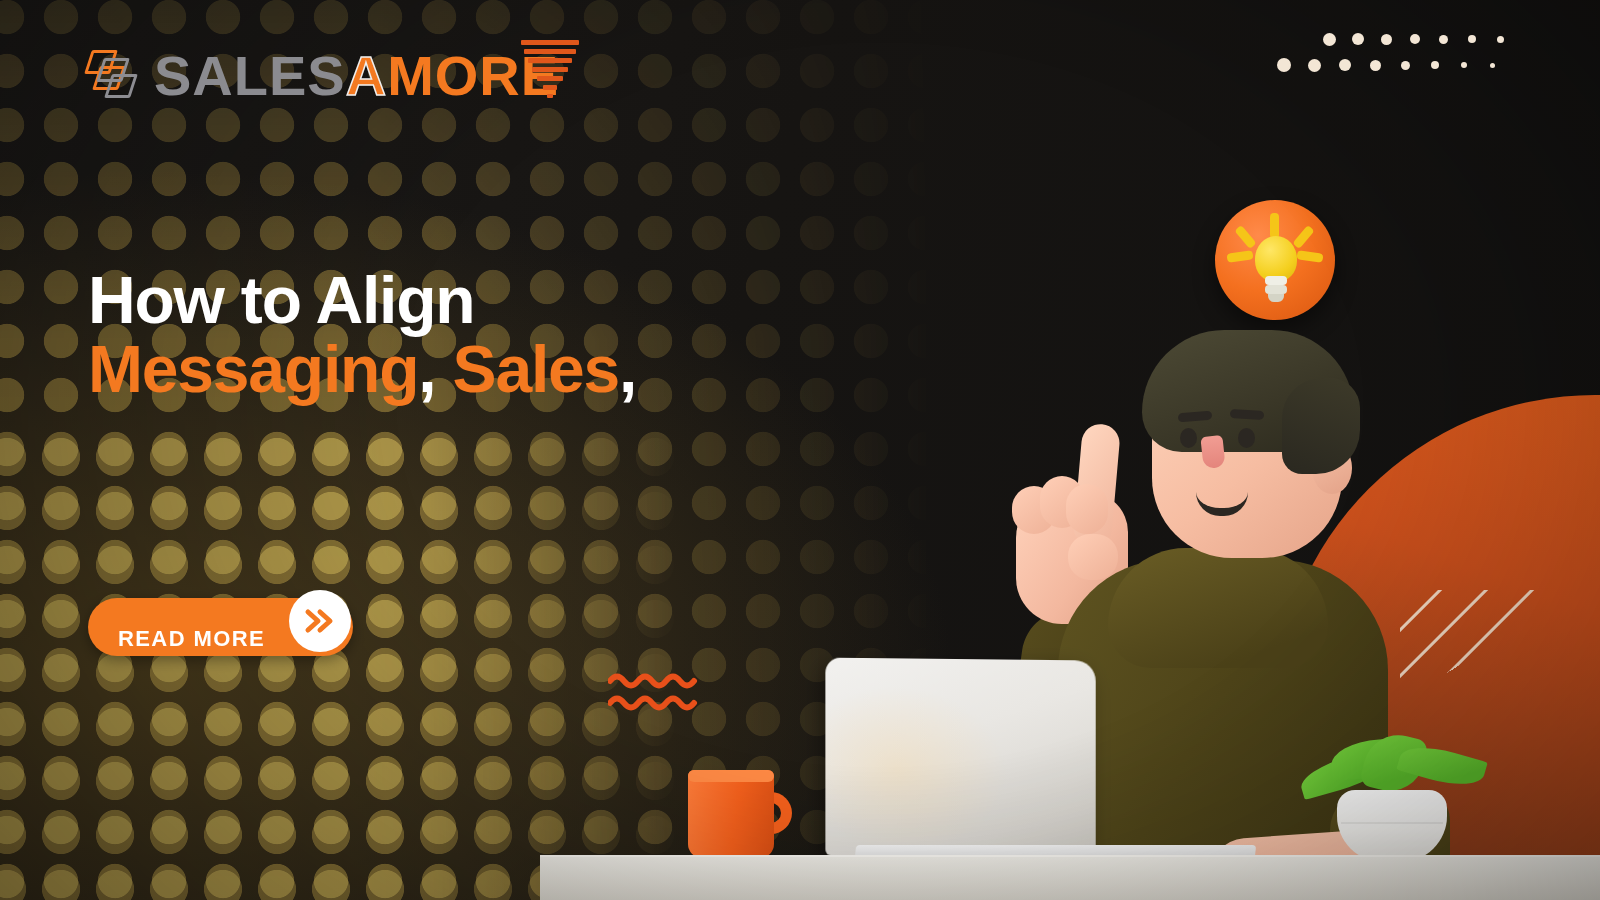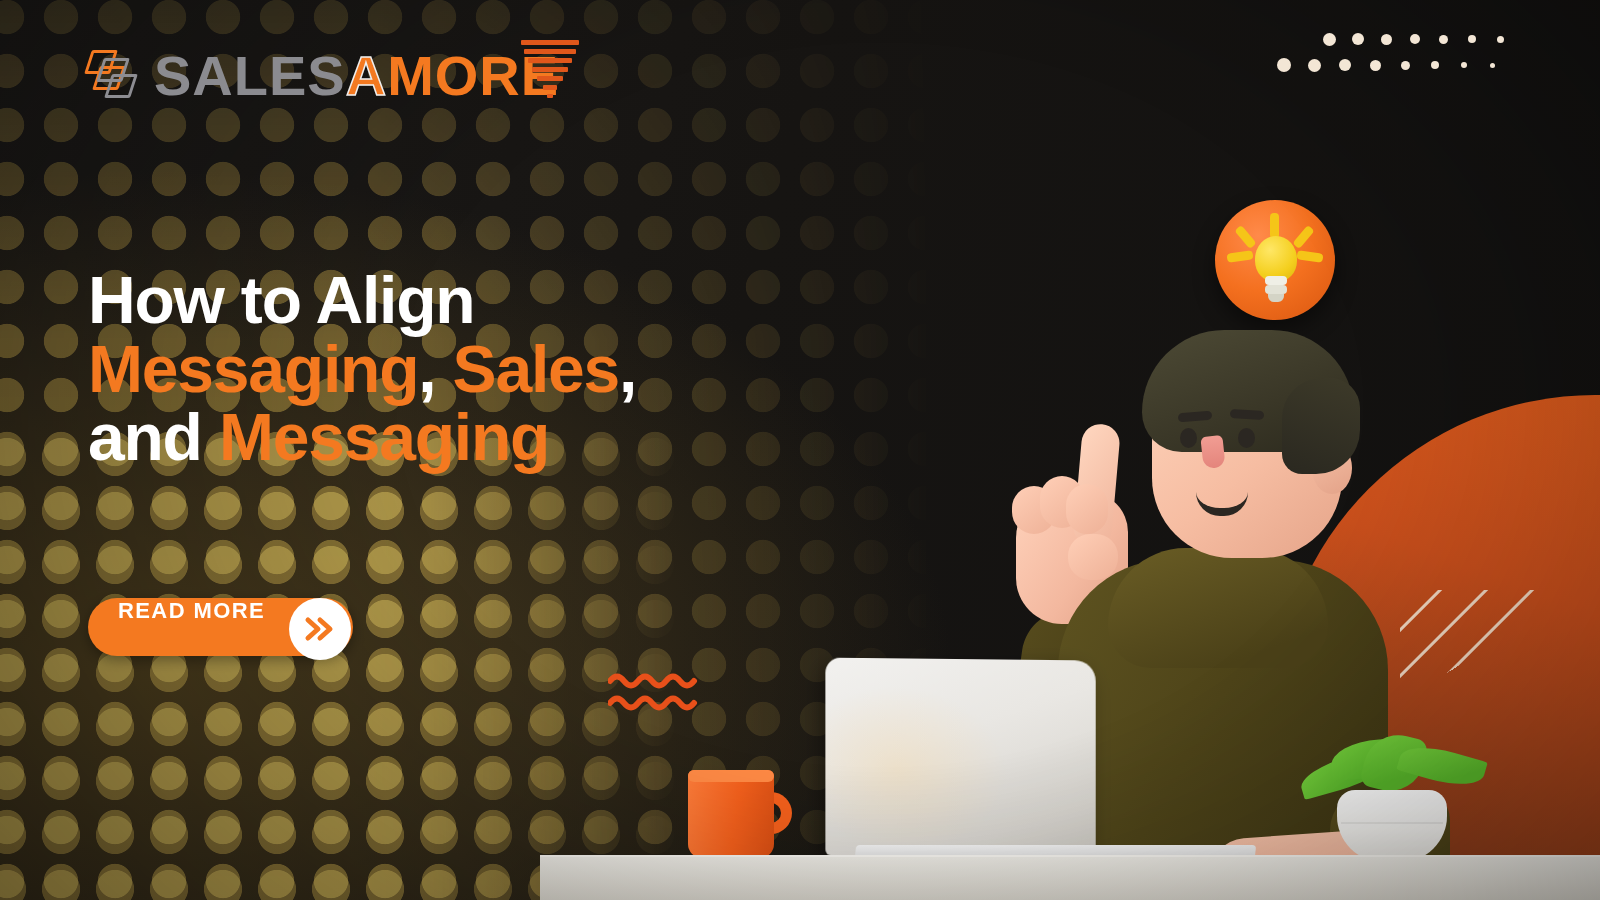--- a/index.html
+++ b/index.html
@@ -102,22 +102,22 @@
   .h-line { font-size:66px; font-weight:bold; line-height:1.04; letter-spacing:-1.2px; white-space:nowrap; }
   .h-line.l1 { color:#ffffff; }
   .h-line.l2 { color:#f47920; }
   .h-line.l3 { color:#f47920; }
   .h-line .wt { color:#ffffff; }
   .sub { margin-top:18px; font-size:44px; font-weight:300; color:#f7f6f4; letter-spacing:-.3px; white-space:nowrap; }
 
   
   .cta {
     position:absolute; left:88px; top:598px;
-    display:inline-flex; align-items:flex-start;
-    height:58px; padding:0 4px 16px 30px;
+    display:inline-flex; align-items:flex-end;
+    height:58px; padding:0 4px 4px 30px;
     background:#f47920; border-radius:34px;
     box-shadow:0 4px 14px rgba(0,0,0,.35);
     cursor:pointer;
   }
   .cta-label { color:#fff; font-size:22px; font-weight:bold; letter-spacing:1.4px; margin-right:24px; }
   .cta-circle {
     width:62px; height:62px; border-radius:50%; background:#fff;
     display:flex; align-items:center; justify-content:center; margin-right:-2px;
   }
   .chev { display:block; }
@@ -387,21 +387,20 @@
       <span style="width:9px; height:9px; margin-right:21px;"></span>
       <span style="width:8px; height:8px; margin-right:22px;"></span>
       <span style="width:6px; height:6px; margin-right:23px;"></span>
       <span style="width:5px; height:5px;"></span>
     </div>
   </div>
 
   <div class="copy">
     <div class="h-line l1">How to Align</div>
     <div class="h-line l2"><span>Messaging</span><span class="wt">,</span> <span>Sales</span><span class="wt">,</span></div>
-    <div class="h-line l3"><span class="wt">and</span> <span>Messaging</span></div>
   </div>
 
   <div class="cta">
     <span class="cta-label">READ MORE</span>
     <span class="cta-circle">
       <svg class="chev" width="34" height="28" viewBox="0 0 34 28">
         <path d="M5 5 L15 14 L5 23" fill="none" stroke="#f47920" stroke-width="5" stroke-linecap="round" stroke-linejoin="round"></path>
         <path d="M17 5 L27 14 L17 23" fill="none" stroke="#f47920" stroke-width="5" stroke-linecap="round" stroke-linejoin="round"></path>
       </svg>
     </span>

